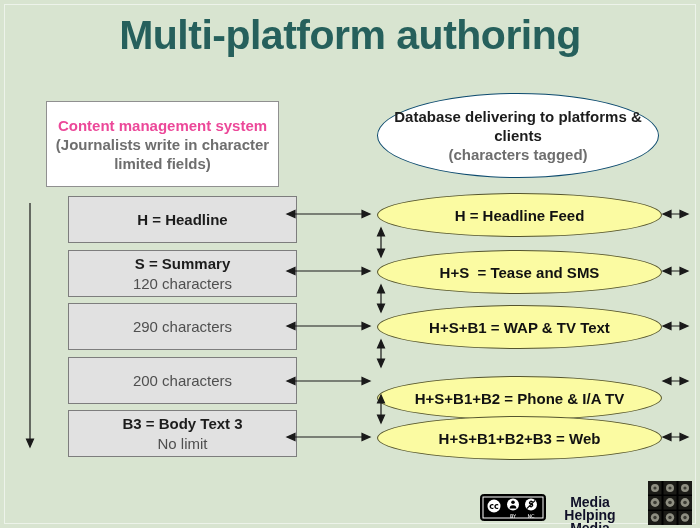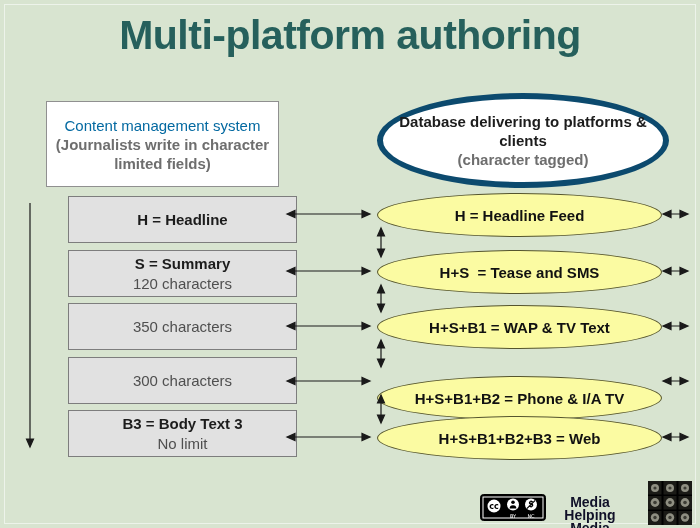--- a/index.html
+++ b/index.html
@@ -5,30 +5,30 @@
   html,body{margin:0;padding:0;}
   body{font-family:"Liberation Sans","DejaVu Sans",sans-serif;}
   .slide{position:relative;width:700px;height:528px;background:#d8e4d0;overflow:hidden;}
   .frame{position:absolute;inset:4px;border:1px solid rgba(255,255,255,.55);pointer-events:none;}
   .title{position:absolute;top:12px;left:0;width:700px;text-align:center;
          font-size:41px;font-weight:bold;color:#26605c;letter-spacing:-0.5px;}
   
   .cms-box{position:absolute;left:46px;top:101px;width:231px;height:84px;background:#ffffff;
            border:1px solid #909090;display:flex;flex-direction:column;justify-content:center;
            text-align:center;font-size:15px;line-height:19px;}
-  .cms-box .t{font-weight:normal;color:#0369a1;}
+  .cms-box .t{font-weight:bold;color:#ec4899;}
   .cms-box .s{font-weight:bold;color:#6e6e6e;}
   .fbox{position:absolute;left:48px;width:227px;height:45px;background:#e1e1e1;border:1px solid #7d7d7d;
         display:flex;flex-direction:column;justify-content:center;text-align:center;
         font-size:15px;line-height:20px;margin-left:20px;}
   .fbox .t{font-weight:bold;color:#1c1c1c;}
   .fbox .s{color:#4f4f4f;}
   
   .db-ellipse{position:absolute;left:377px;top:93px;width:280px;height:83px;background:#ffffff;
-              border:6px solid #0c4a6e;border-radius:50%;display:flex;flex-direction:column;
+              border:1px solid #0c4a6e;border-radius:50%;display:flex;flex-direction:column;
               justify-content:center;text-align:center;font-size:15px;line-height:19px;}
   .db-ellipse .t{font-weight:bold;color:#1c1c1c;}
   .db-ellipse .s{font-weight:bold;color:#6e6e6e;}
   .oell{position:absolute;left:377px;width:283px;height:42px;background:#fbfba2;
         border:1px solid #55552e;border-radius:50%;display:flex;align-items:center;
         justify-content:center;}
   .oell .lbl{font-weight:bold;color:#111;font-size:15px;white-space:pre;}
   .arrows{position:absolute;left:0;top:0;pointer-events:none;}
   
   .cc-badge{position:absolute;left:480px;top:494px;}
@@ -50,33 +50,33 @@
   </div>
 
   <div class="fbox" style="top:196px">
     <div class="t">H = Headline</div>
   </div>
   <div class="fbox" style="top:250px">
     <div class="t">S = Summary</div>
     <div class="s">120 characters</div>
   </div>
   <div class="fbox" style="top:303px">
-    <div class="s">350 characters</div>
+    <div class="s">290 characters</div>
   </div>
   <div class="fbox" style="top:357px">
-    <div class="s">300 characters</div>
+    <div class="s">200 characters</div>
   </div>
   <div class="fbox" style="top:410px">
     <div class="t">B3 = Body Text 3</div>
     <div class="s">No limit</div>
   </div>
 
   <div class="db-ellipse">
     <div class="t">Database delivering to platforms &amp; clients</div>
-    <div class="s">(character tagged)</div>
+    <div class="s">(characters tagged)</div>
   </div>
 
   <div class="oell" style="top:250px">
     <span class="lbl">H+S  = Tease and SMS</span>
   </div>
   <div class="oell" style="top:193px">
     <span class="lbl">H = Headline Feed</span>
   </div>
   <div class="oell" style="top:305px">
     <span class="lbl">H+S+B1 = WAP &amp; TV Text</span>

